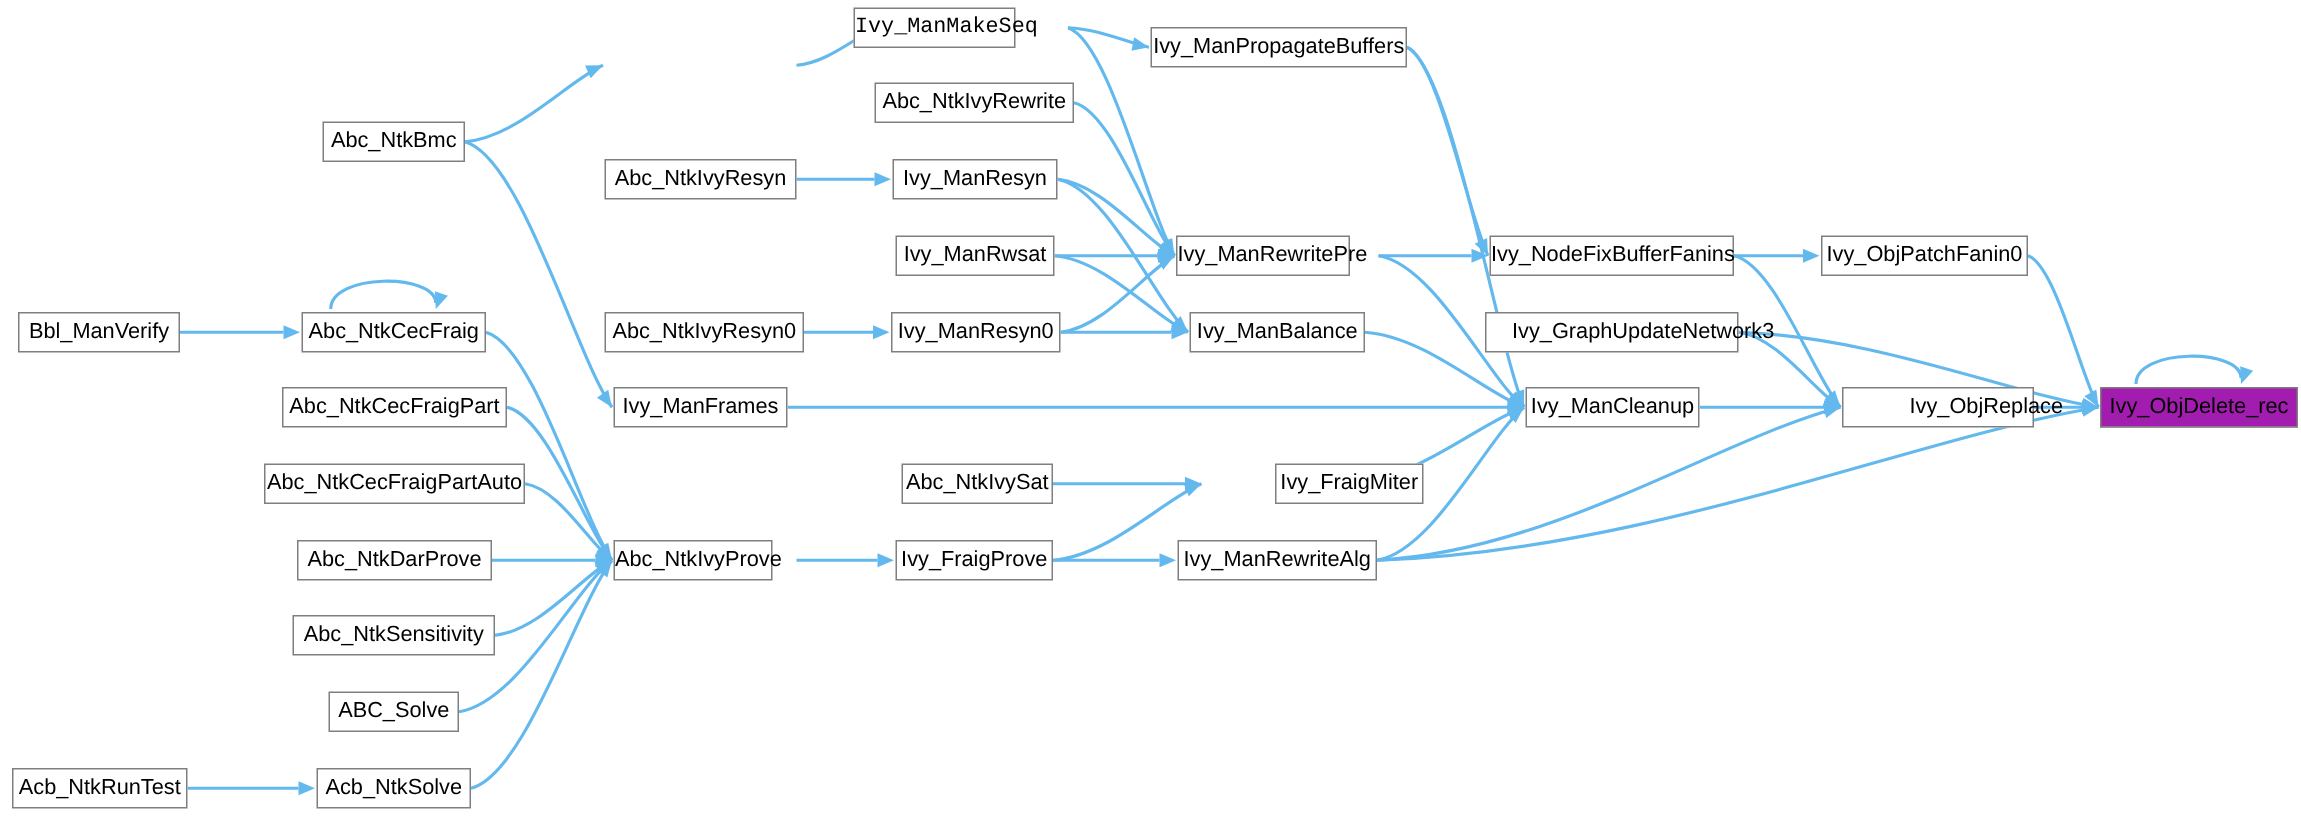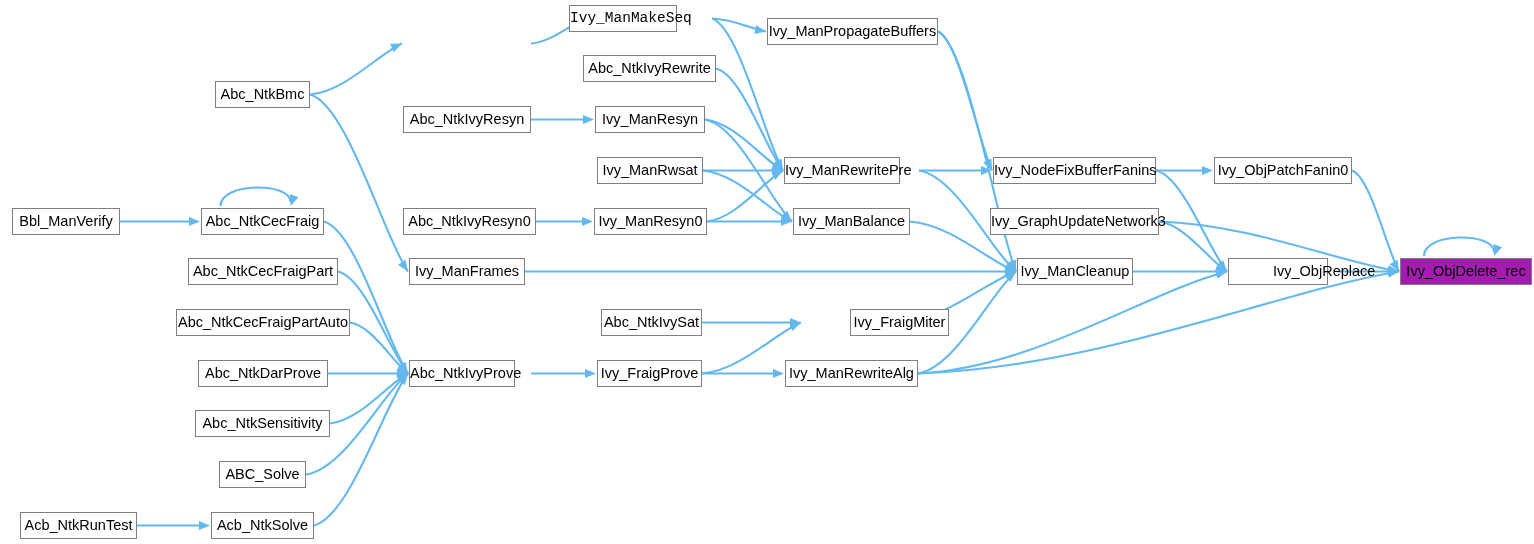--- a/index.html
+++ b/index.html
@@ -133,30 +133,30 @@
     <div class="node" style="left: 595px; top: 106px; width: 110px;">Ivy_ManResyn</div>
     <div class="node" style="left: 597px; top: 157px; width: 106px;">Ivy_ManRwsat</div>
     <div class="node" style="left: 784px; top: 157px; width: 116px;">Ivy_ManRewritePre</div>
     <div class="node" style="left: 993px; top: 157px; width: 163px;">Ivy_NodeFixBufferFanins</div>
     <div class="node" style="left: 1214px; top: 157px; width: 138px;">Ivy_ObjPatchFanin0</div>
     <div class="node" style="left: 12px; top: 208px; width: 108px;">Bbl_ManVerify</div>
     <div class="node" style="left: 201px; top: 208px; width: 123px;">Abc_NtkCecFraig</div>
     <div class="node" style="left: 403px; top: 208px; width: 133px;">Abc_NtkIvyResyn0</div>
     <div class="node" style="left: 594px; top: 208px; width: 113px;">Ivy_ManResyn0</div>
     <div class="node" style="left: 793px; top: 208px; width: 117px;">Ivy_ManBalance</div>
-    <div class="node" style="left: 990px; top: 208px; width: 169px;">Ivy_GraphUpdateNetwork3</div>
+    <div class="node" style="left: 990px; top: 208px; width: 169px; padding-left: 17px;">Ivy_GraphUpdateNetwork3</div>
     <div class="node" style="left: 188px; top: 258px; width: 150px;">Abc_NtkCecFraigPart</div>
     <div class="node" style="left: 409px; top: 258px; width: 116px;">Ivy_ManFrames</div>
     <div class="node" style="left: 1017px; top: 258px; width: 116px;">Ivy_ManCleanup</div>
-    <div class="node" style="left: 1228px; top: 258px; width: 100px; padding-left: 44px;">Ivy_ObjReplace</div>
+    <div class="node" style="left: 1228px; top: 258px; width: 128px; padding-left: 44px;">Ivy_ObjReplace</div>
     <div class="node highlight" style="left: 1400px; top: 258px; width: 132px;">Ivy_ObjDelete_rec</div>
     <div class="node" style="left: 176px; top: 309px; width: 174px;">Abc_NtkCecFraigPartAuto</div>
     <div class="node" style="left: 601px; top: 309px; width: 101px;">Abc_NtkIvySat</div>
     <div class="node" style="left: 802px; top: 309px; width: 99px; margin-left: 48px;">Ivy_FraigMiter</div>
     <div class="node" style="left: 198px; top: 360px; width: 130px;">Abc_NtkDarProve</div>
     <div class="node" style="left: 409px; top: 360px; width: 106px;">Abc_NtkIvyProve</div>
     <div class="node" style="left: 597px; top: 360px; width: 105px;">Ivy_FraigProve</div>
     <div class="node" style="left: 785px; top: 360px; width: 133px;">Ivy_ManRewriteAlg</div>
     <div class="node" style="left: 195px; top: 410px; width: 135px;">Abc_NtkSensitivity</div>
     <div class="node" style="left: 219px; top: 461px; width: 87px;">ABC_Solve</div>
-    <div class="node" style="left: 8px; top: 512px; width: 117px; margin-left: 12px;">Acb_NtkRunTest</div>
+    <div class="node" style="left: 8px; top: 512px; width: 117px;">Acb_NtkRunTest</div>
     <div class="node" style="left: 211px; top: 512px; width: 103px;">Acb_NtkSolve</div>
   </div>
 
 </body></html>

